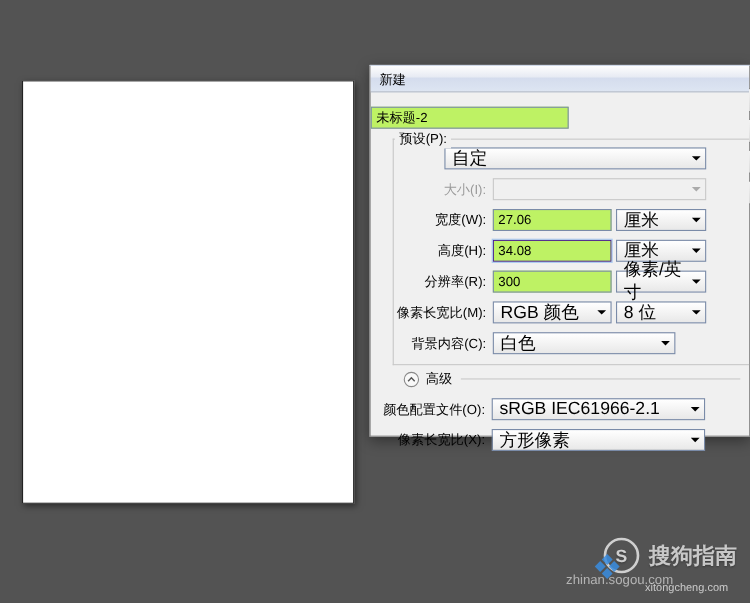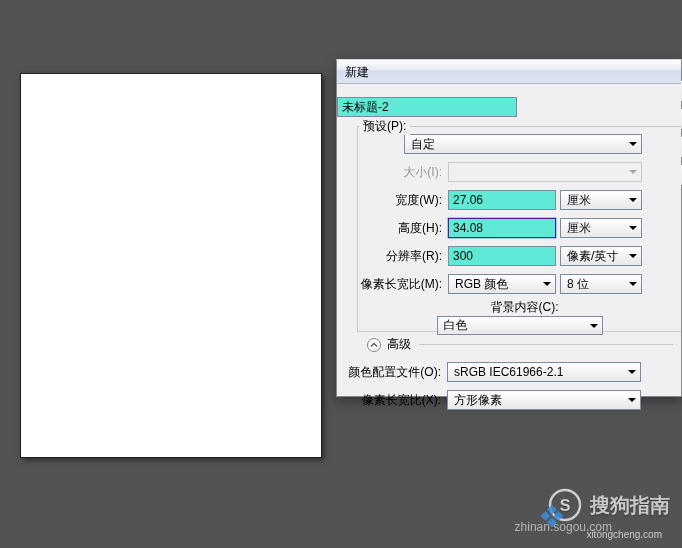--- a/index.html
+++ b/index.html
@@ -55,38 +55,38 @@
   .label-col {
     width: 110px;
     text-align: right;
     padding-right: 6px;
     color: #000;
   }
   .label-col.disabled { color: #9a9a9a; }
   .input-text {
     height: 20px;
     border: 1px solid #7a8ba8;
-    background: #5eead4;
+    background: #bef264;
     padding: 2px 4px;
     font-size: 12px;
     font-family: inherit;
   }
   .input-text.focused {
     border: 1px solid #4c1d95;
     outline: 1px solid #a8c8f0;
   }
   .dropdown {
     height: 20px;
     border: 1px solid #7a8ba8;
     background: linear-gradient(#fff, #e8e8e8);
     display: inline-flex;
     align-items: center;
     justify-content: space-between;
     padding: 0 4px 0 6px;
-    font-size: 12px;
+    font-size: 16px;
     cursor: default;
   }
   .dropdown .arrow {
     width: 0; height: 0;
     border-left: 4px solid transparent;
     border-right: 4px solid transparent;
     border-top: 4px solid #000;
     margin-left: 6px;
   }
   .dropdown.disabled {
@@ -248,21 +248,21 @@
         <div class="dropdown" style="width:108px">
           <span>RGB 颜色</span>
           <span class="arrow"></span>
         </div>
         <div class="dropdown" style="width:82px;margin-left:4px">
           <span>8 位</span>
           <span class="arrow"></span>
         </div>
       </div>
 
-      <div class="row" style="margin-bottom:0;flex-direction:column;">
+      <div class="row" style="margin-bottom:0;">
         <div class="label-col" style="width:90px;">背景内容(C):</div>
         <div class="dropdown" style="width:166px">
           <span>白色</span>
           <span class="arrow"></span>
         </div>
       </div>
     </div>
 
     <div class="adv-toggle">
       <span class="chev-circle">

